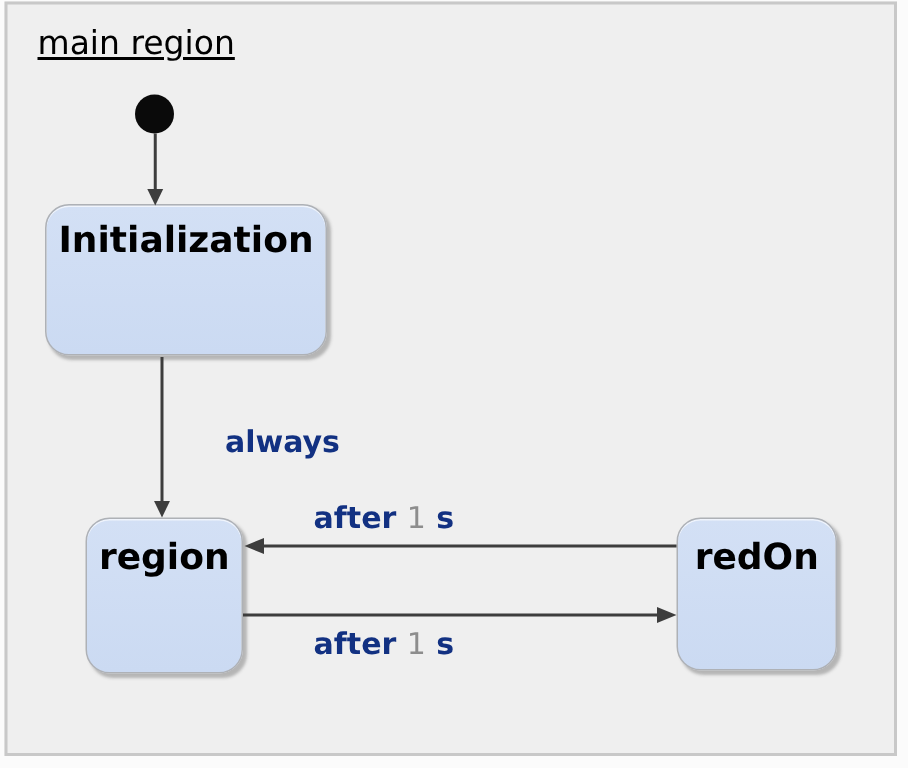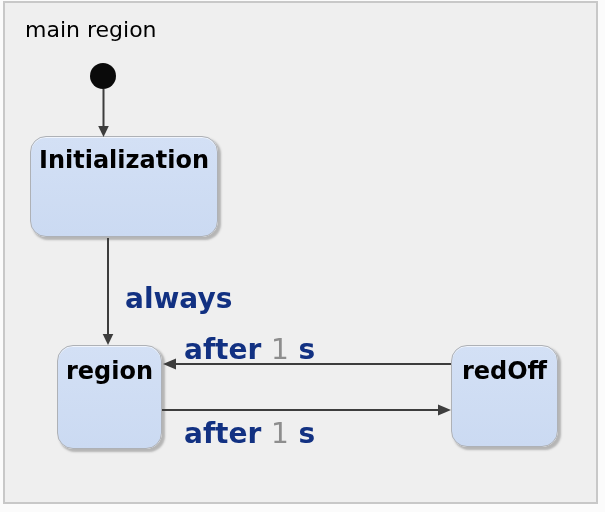--- a/index.html
+++ b/index.html
@@ -8,21 +8,21 @@
     background:#fbfbfb;
     font-family:"DejaVu Sans","Liberation Sans",sans-serif;
   }
   .canvas {
     position:absolute; left:3px; top:1px; width:595px; height:503px;
     box-sizing:border-box; border:2px solid #c8c8c8; background:#efefef;
     z-index:0;
   }
   .region-label {
     position:absolute; left:25px; top:17px; z-index:3;
-    font-size:22px; color:#000000; white-space:nowrap;
+    font-size:22px; color:#000000; white-space:nowrap;text-decoration:underline;
   }
   .initial-dot {
     position:absolute; left:90px; top:63px; width:26px; height:26px;
     border-radius:50%; background:#0a0a0a; z-index:2;
   }
   .state {
     position:absolute; z-index:1; box-sizing:border-box;
     background:linear-gradient(#d3e0f5,#cbdaf2);
     border:1px solid #aeb1b6; border-radius:16px;
     box-shadow: 2.5px 2.5px 2px rgba(110,110,110,0.45),
@@ -36,21 +36,21 @@
   .state-initialization { left:30px; top:136px; width:188px; height:101px; }
   .state-initialization .state-label { margin-top:10px; }
   .state-redon  { left:57px;  top:345px; width:105px; height:104px; }
   .state-redoff { left:451px; top:345px; width:107px; height:102px; }
   .state-redon .state-label, .state-redoff .state-label { margin-top:12px; }
   svg.arrows { position:absolute; left:0; top:0; z-index:2; }
   svg.arrows line { stroke:#3d3d3d; stroke-width:2; }
   svg.arrows polygon { fill:#3d3d3d; stroke:none; }
   .tlabel {
     position:absolute; z-index:3; white-space:nowrap;
-    font-size:28px; font-weight:bold; color:#123182;
+    font-size:20px; font-weight:bold; color:#123182;margin-left:25px;
   }
   .tlabel .num { color:#8d8d8d; font-weight:normal; }
   .tlabel-always { left:125px; top:282px; }
   .tlabel-after-top { left:184px; top:333px; }
   .tlabel-after-bottom { left:184px; top:417px; }
 </style>
 </head>
 <body>
 
 <div class="stage">
@@ -62,21 +62,21 @@
 
   <div class="state state-initialization">
     <span class="state-label">Initialization</span>
   </div>
 
   <div class="state state-redon">
     <span class="state-label">region</span>
   </div>
 
   <div class="state state-redoff">
-    <span class="state-label">redOff</span>
+    <span class="state-label">redOn</span>
   </div>
 
   <svg class="arrows" width="605" height="512" viewBox="0 0 605 512">
     <g>
       <line x1="103.5" y1="89" x2="103.5" y2="127"></line>
       <polygon points="103.5,137 98.2,126 108.8,126"></polygon>
     </g>
     <g>
       <line x1="108" y1="238" x2="108" y2="335"></line>
       <polygon points="108,345 102.7,334 113.3,334"></polygon>

